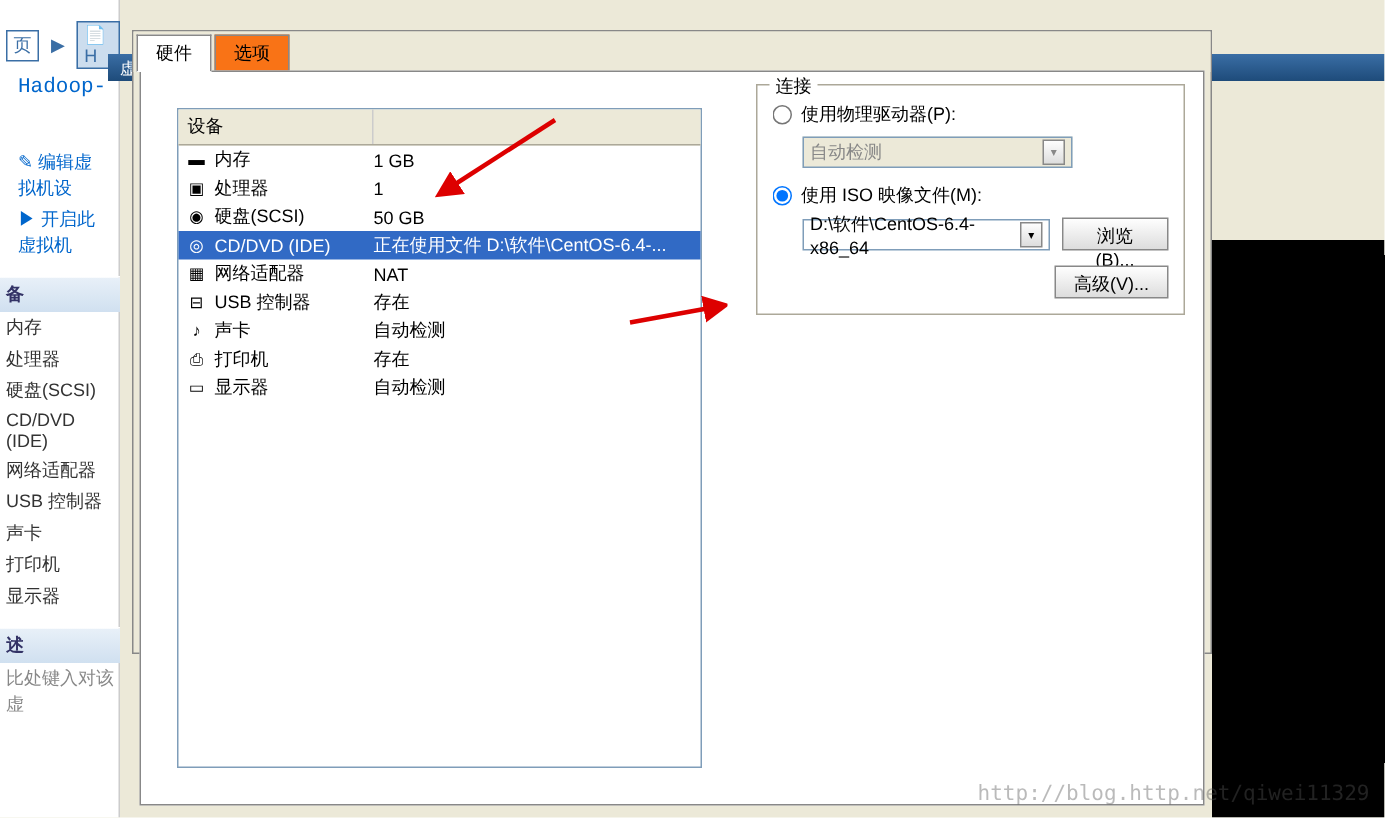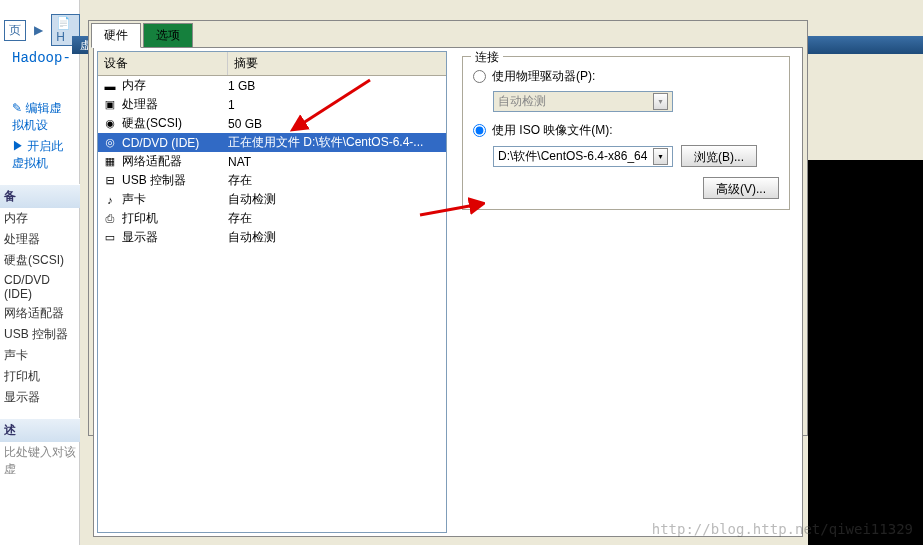--- a/index.html
+++ b/index.html
@@ -14,26 +14,26 @@
     .left-panel { position: absolute; left: 0; top: 48px; width: 80px; }
     .left-link { color: #0066cc; padding: 2px 12px; display: block; text-decoration: none; }
     .left-header { background: linear-gradient(#e8f0f8, #d0e0f0); color: #336; padding: 3px 4px; font-weight: bold; border-top: 1px solid #fff; }
     .left-item { padding: 2px 4px; color: #333; }
     
     .title-bar { position: absolute; left: 72px; top: 0; right: 0; height: 18px; background: linear-gradient(#3a6ea5, #1e4b7a); color: #fff; padding: 2px 8px; font-size: 11px; margin-top: 36px; }
     
     .dialog { position: absolute; left: 88px; top: 20px; width: 720px; height: 416px; background: #ece9d8; border: 1px solid #888; }
     
     .tabs { display: flex; background: #ece9d8; padding: 2px 2px 0 2px; }
-    .tab { padding: 3px 12px; border: 1px solid #888; background: #15803d; cursor: pointer; margin-right: 2px; }
+    .tab { padding: 3px 12px; border: 1px solid #888; background: #f97316; cursor: pointer; margin-right: 2px; }
     .tab.active { background: #fff; border-bottom: 1px solid #fff; position: relative; z-index: 2; }
     
     .dialog-body { display: flex; border: 1px solid #888; margin: 0 4px 4px 4px; background: #fff; height: 490px; position: relative; top: -1px; }
     
-    .device-panel { width: 350px; border: 1px solid #7f9db9; margin: 3px; }
+    .device-panel { width: 350px; border: 1px solid #7f9db9; margin: 24px; }
     .device-header { display: flex; background: #ece9d8; border-bottom: 1px solid #aca899; }
     .device-header div { padding: 3px 6px; }
     .col-device { width: 130px; border-right: 1px solid #ccc; }
     .col-summary { flex: 1; }
     .device-list { }
     .device-row { display: flex; padding: 1px 4px; align-items: center; cursor: pointer; }
     .device-row.selected { background: #316ac5; color: #fff; }
     .device-row .dev-name { width: 126px; display: flex; align-items: center; gap: 4px; }
     .device-row .dev-summary { flex: 1; overflow: hidden; white-space: nowrap; text-overflow: ellipsis; }
     .dev-icon { width: 16px; height: 16px; display: inline-flex; align-items: center; justify-content: center; font-size: 11px; }
@@ -94,21 +94,20 @@
 
 <div class="dialog">
   <div class="tabs">
     <div class="tab active">硬件</div>
     <div class="tab">选项</div>
   </div>
   <div class="dialog-body">
     <div class="device-panel">
       <div class="device-header">
         <div class="col-device">设备</div>
-        <div class="col-summary">摘要</div>
       </div>
       <div class="device-list" id="device-list">
           <div class="device-row">
             <div class="dev-name">
               <span class="dev-icon">▬</span>
               <span>内存</span>
             </div>
             <div class="dev-summary">1 GB</div>
           </div>
           <div class="device-row">

